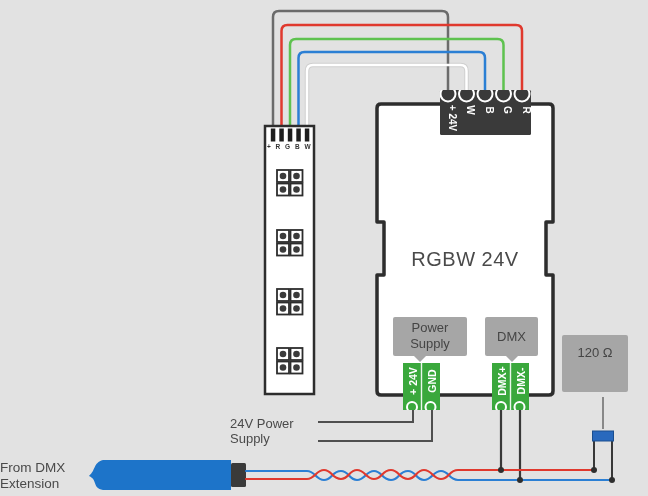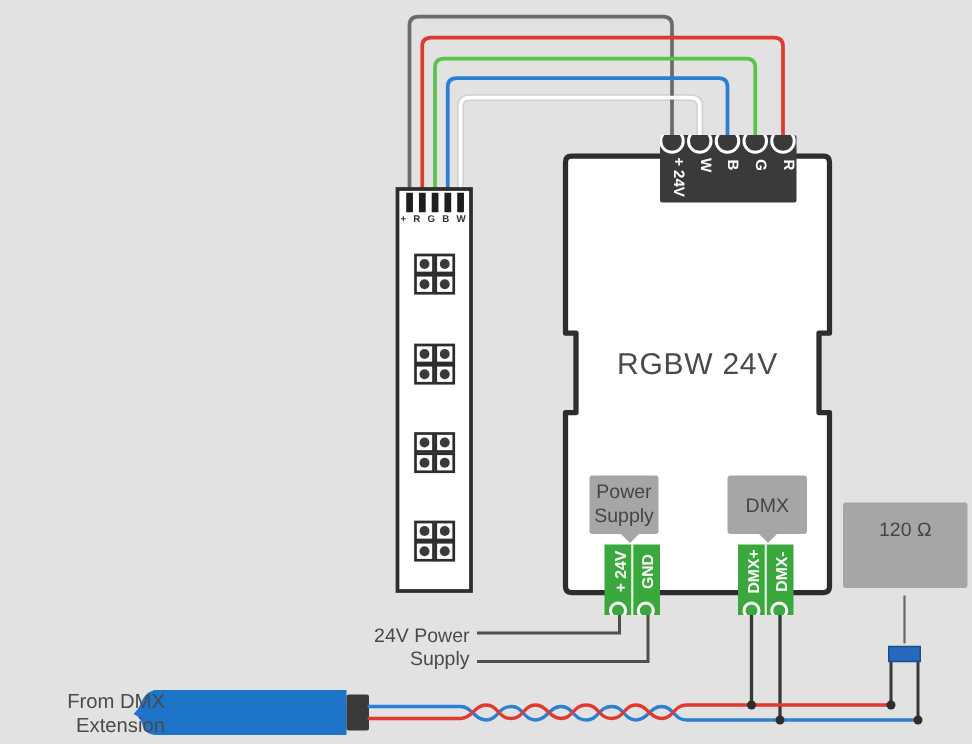--- a/index.html
+++ b/index.html
@@ -8,21 +8,21 @@
   #stage{position:absolute;inset:0;width:648px;height:496px;}
   svg{position:absolute;left:0;top:0;}
   .txt{position:absolute;color:#4a4a4a;}
   .callout{position:absolute;background:#a6a6a6;border-radius:2px;color:#454545;
            text-align:center;font-size:13px;line-height:16px;}
   .callout .ptr{position:absolute;bottom:-6px;width:0;height:0;
                 border-left:7px solid transparent;border-right:7px solid transparent;
                 border-top:7px solid #a6a6a6;}
   .title-line{position:absolute;left:377px;width:176px;text-align:center;
               font-size:20px;letter-spacing:.5px;color:#4a4a4a;}
-  .rlabel{text-align:right;font-size:13px;line-height:15px;}
+  .rlabel{font-size:13px;line-height:15px;}
   .pinlabels{position:absolute;left:265px;top:143px;width:49px;text-align:center;
              font-size:6.5px;font-weight:bold;letter-spacing:1.5px;color:#333;}
 </style>
 </head>
 <body>
 
 <div id="stage">
 
 <svg width="648" height="496" viewBox="0 0 648 496">
 
@@ -177,40 +177,40 @@
   <g fill="#2e2e2e">
     <circle cx="501" cy="470" r="3"></circle>
     <circle cx="520" cy="480" r="3"></circle>
     <circle cx="594" cy="470" r="3"></circle>
     <circle cx="612" cy="480" r="3"></circle>
   </g>
 </svg>
 
 <div class="pinlabels">+ R G B W</div>
 
-<div class="title-line" style="top:232px;">RGBW 24V</div>
-
-<div class="callout" style="left:393px;top:317px;width:46px;height:36px;padding-top:3px;">
+<div class="title-line" style="top:248px;">RGBW 24V</div>
+
+<div class="callout" style="left:393px;top:317px;width:74px;height:36px;padding-top:3px;">
   <div>Power</div>
   <div>Supply</div>
   <div class="ptr" style="left:20px;"></div>
 </div>
 
 <div class="callout" style="left:485px;top:317px;width:53px;height:39px;line-height:39px;">
   <span>DMX</span>
   <div class="ptr" style="left:19.5px;"></div>
 </div>
 
-<div class="callout" style="left:562px;top:335px;width:83px;height:47px;padding-top:10px;line-height:15.5px;">
+<div class="callout" style="left:562px;top:335px;width:66px;height:47px;padding-top:10px;line-height:15.5px;">
   <div>120 Ω</div>
 </div>
 
 <div class="txt rlabel" style="left:230px;top:416px;width:83px;">
   <div>24V Power</div>
   <div>Supply</div>
 </div>
 
-<div class="txt rlabel" style="left:0px;top:460px;width:78px;font-size:13.5px;line-height:15.5px;margin-left:32px;">
+<div class="txt rlabel" style="left:0px;top:460px;width:78px;font-size:13.5px;line-height:15.5px;">
   <div>From DMX</div>
   <div>Extension</div>
 </div>
 
 </div>
 
 </body></html>

